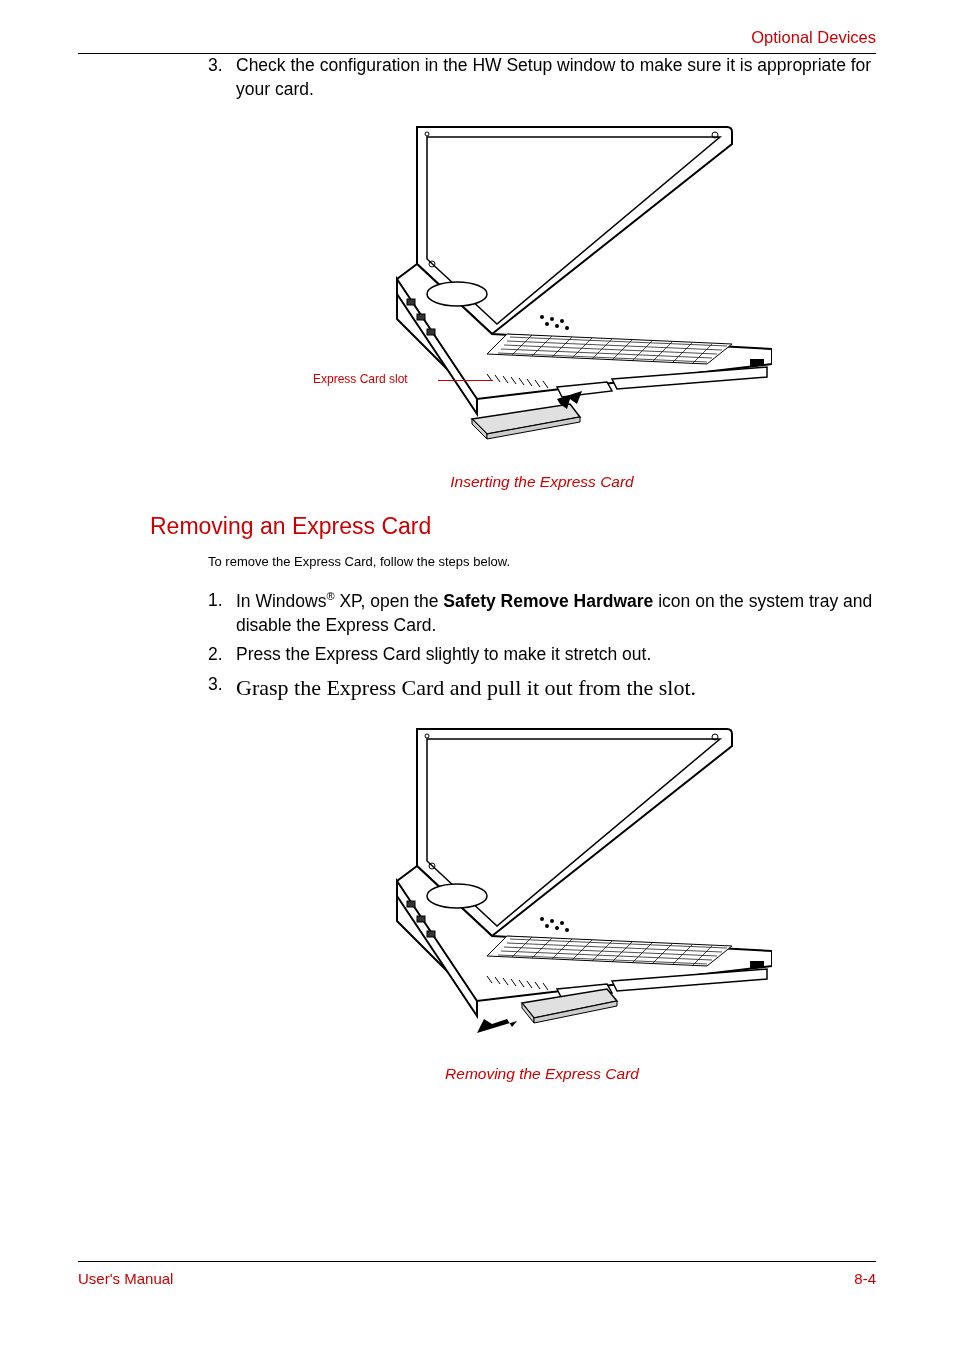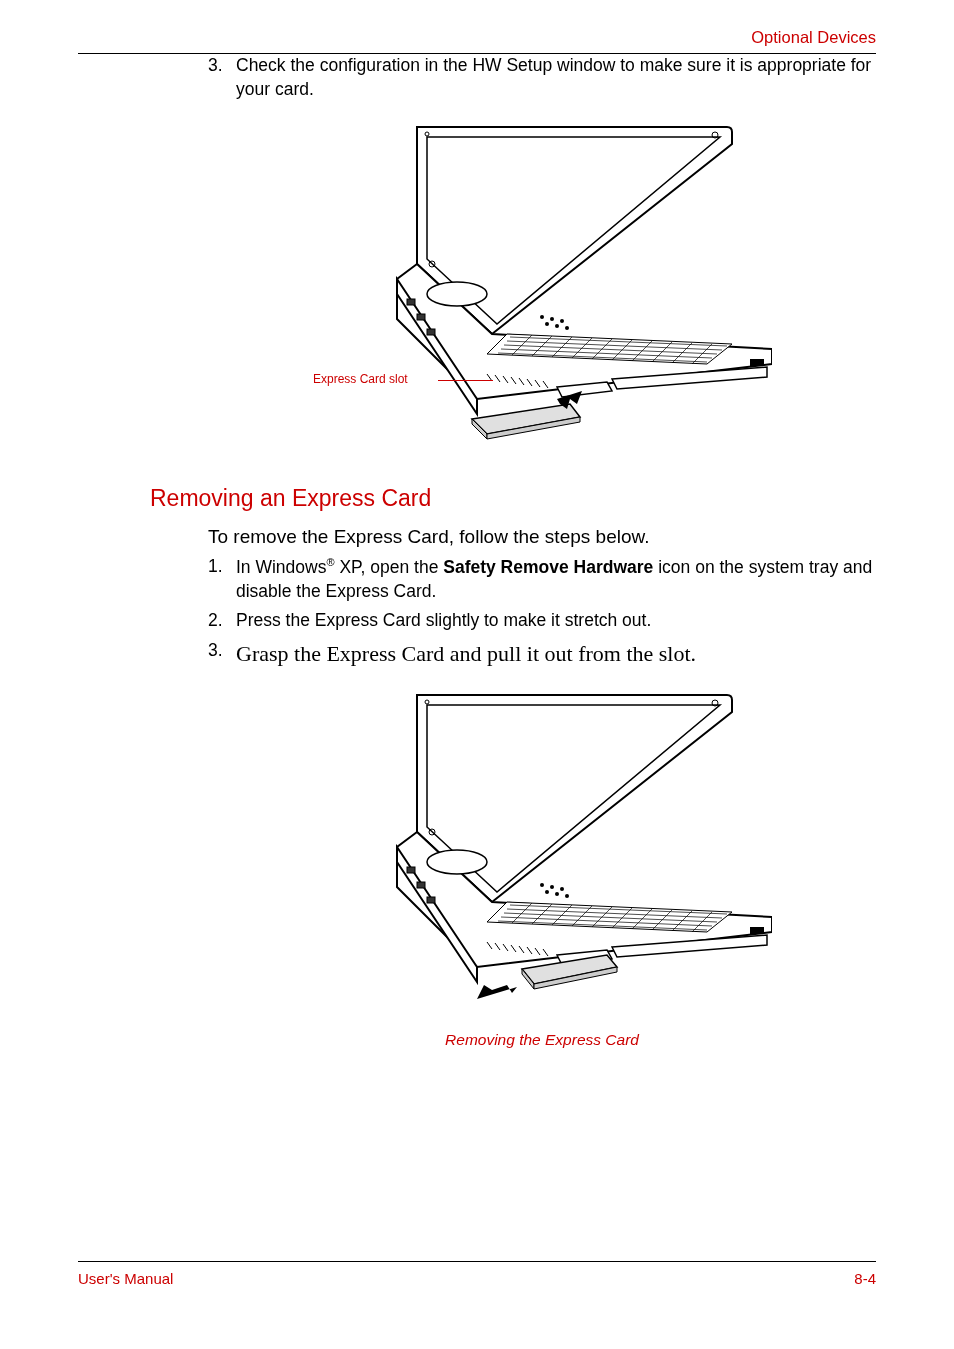--- a/index.html
+++ b/index.html
@@ -70,23 +70,23 @@
       background: #cc0000;
     }
     .section-heading {
       color: #cc0000;
       font-weight: normal;
       font-size: 23px;
       font-family: Arial, sans-serif;
       margin: 22px 0 14px 72px;
     }
     .intro-text {
-      font-size: 19px;
+      font-size: 13px;
       color: #000;
-      margin-bottom: 7px;
+      margin-bottom: 20px;
       margin-left: 0;
     }
     .footer {
       position: absolute;
       bottom: 62px;
       left: 78px;
       right: 78px;
       border-top: 1px solid #000;
       padding-top: 8px;
       display: flex;
@@ -190,20 +190,21 @@
 
         <path d="M 160 300 L 258 285 L 268 298 L 175 315 Z" fill="#e0e0e0" stroke="#000" stroke-width="1.5"></path>
         <path d="M 160 300 L 175 315 L 175 320 L 160 305 Z" fill="#ccc" stroke="#000" stroke-width="1"></path>
         <path d="M 175 315 L 268 298 L 268 303 L 175 320 Z" fill="#ccc" stroke="#000" stroke-width="1"></path>
 
         <path d="M 245 280 L 270 272 L 265 285 L 258 280 L 255 290 L 248 285 Z" fill="#000"></path>
       </svg>
       <div class="callout-label">Express Card slot</div>
       <div class="callout-line"></div>
     </div>
+    <div class="figure-caption">Inserting the Express Card</div>
   </div>
 
   <h2 class="section-heading">Removing an Express Card</h2>
 
   <div class="content-area-narrow">
     <p class="intro-text">To remove the Express Card, follow the steps below.</p>
 
     <div class="ol-item">
       <span class="ol-num">1.</span>
       <span class="ol-text">

